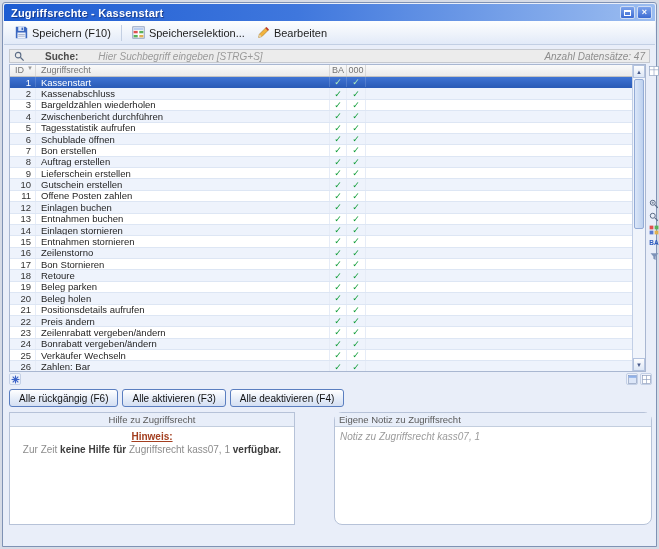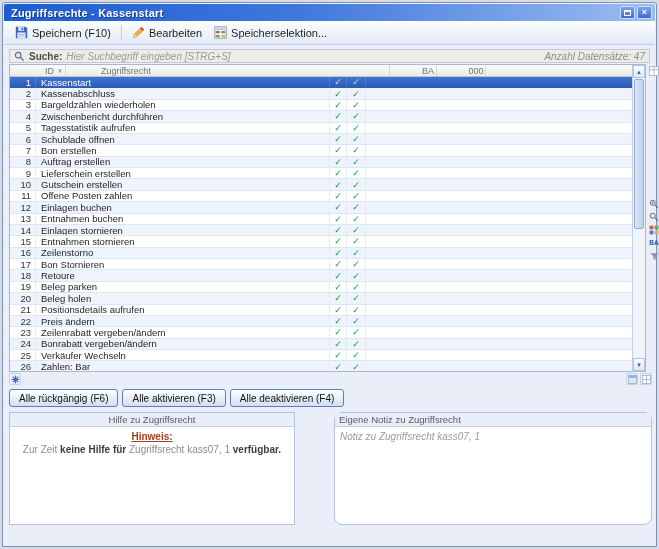--- a/index.html
+++ b/index.html
@@ -23,32 +23,32 @@
   
   .toolbar{position:absolute;left:1px;top:18px;right:1px;height:24px;
     background:linear-gradient(#fdfefe,#e2eaf8);border-bottom:1px solid #c2cfe4;
     display:flex;align-items:center;padding:0 5px;box-sizing:border-box;}
   .titem{display:flex;align-items:center;gap:4px;padding:2px 5px;font-size:11px;color:#1d1d1d;
     border:1px solid transparent;border-radius:2px;}
   .tsep{width:1px;height:16px;background:#c3cfe2;margin:0 4px;}
 
   
   .searchbar{position:absolute;left:6px;top:46px;right:6px;height:14px;background:#ececec;
-    border:1px solid #c6c9cf;display:flex;align-items:center;gap:4px;padding:0 4px;box-sizing:border-box;font-size:10px;}
+    border:1px solid #c6c9cf;display:flex;align-items:center;gap:20px;padding:0 4px;box-sizing:border-box;font-size:10px;}
   .slabel{font-weight:bold;color:#4c4c4c;}
   .sph{flex:1;font-style:italic;color:#9a9a9a;white-space:nowrap;overflow:hidden;}
   .scount{font-style:italic;color:#8d8d8d;}
 
   
   .grid{position:absolute;left:6px;top:61px;width:637px;height:308px;background:#fff;
     border:1px solid #a9b7d1;box-sizing:border-box;}
   .ghead{position:absolute;left:0;top:0;right:13px;height:12px;display:flex;
     background:linear-gradient(#fafafa,#ebebeb);border-bottom:1px solid #c2c2c2;
     font-size:9px;color:#757575;box-sizing:border-box;}
-  .hc{display:flex;align-items:center;height:100%;box-sizing:border-box;border-right:1px solid #d9d9d9;margin-left:30px;}
+  .hc{display:flex;height:100%;box-sizing:border-box;border-right:1px solid #d9d9d9;}
   .h-id{width:26px;padding-left:5px;gap:3px;}
   .h-name{width:294px;padding-left:5px;}
   .h-ba{width:17px;justify-content:center;}
   .h-000{width:19px;justify-content:center;}
   .h-fill{flex:1;border-right:none;}
   .sort{font-size:6px;color:#9a9a9a;line-height:1;}
   .gbody{position:absolute;left:0;top:12px;right:13px;bottom:0;overflow:hidden;}
   .trow{display:flex;height:11.38px;box-sizing:border-box;border-bottom:1px solid #dde6f4;
     align-items:center;background:#fff;font-size:9.5px;color:#1f1f1f;}
   .trow.alt{background:#eef3fc;}
@@ -126,36 +126,36 @@
             <rect x="8" y="2" width="2" height="3" fill="#3b67c0"></rect>
             <rect x="3" y="8" width="10" height="7" fill="#eef2fa"></rect>
             <rect x="4" y="10" width="8" height="1" fill="#9aa8c8"></rect>
             <rect x="4" y="12" width="8" height="1" fill="#9aa8c8"></rect>
           </svg>
         <span>Speichern (F10)</span>
       </div>
       <div class="tsep"></div>
       <div class="titem">
         <svg width="13" height="13" viewBox="0 0 16 16">
-            <path d="M2 14l1-4 8-8 3 3-8 8z" fill="#f2b33d" stroke="#a8781f" stroke-width="0.8"></path>
-            <path d="M2 14l1-4 3 3z" fill="#e8d2a8"></path>
-            <path d="M11 2l3 3" stroke="#c0392b" stroke-width="2"></path>
-          </svg>
-        <span>Bearbeiten</span>
-      </div>
-      <div class="titem">
-        <svg width="13" height="13" viewBox="0 0 16 16">
             <rect x="1" y="1" width="14" height="14" fill="#fff" stroke="#7a8db0"></rect>
             <rect x="2" y="2" width="12" height="3" fill="#b9cdf0"></rect>
             <rect x="2" y="6" width="5" height="3" fill="#e05050"></rect>
             <rect x="9" y="6" width="5" height="3" fill="#58b058"></rect>
             <rect x="2" y="11" width="5" height="3" fill="#58b058"></rect>
             <rect x="9" y="11" width="5" height="3" fill="#e0b050"></rect>
           </svg>
         <span>Speicherselektion...</span>
+      </div>
+      <div class="titem">
+        <svg width="13" height="13" viewBox="0 0 16 16">
+            <path d="M2 14l1-4 8-8 3 3-8 8z" fill="#f2b33d" stroke="#a8781f" stroke-width="0.8"></path>
+            <path d="M2 14l1-4 3 3z" fill="#e8d2a8"></path>
+            <path d="M11 2l3 3" stroke="#c0392b" stroke-width="2"></path>
+          </svg>
+        <span>Bearbeiten</span>
       </div>
     </div>
 
     <div class="searchbar">
       <svg width="11" height="11" viewBox="0 0 16 16">
           <circle cx="6" cy="6" r="4" fill="none" stroke="#5a6b85" stroke-width="1.6"></circle>
           <line x1="9.5" y1="9.5" x2="14" y2="14" stroke="#5a6b85" stroke-width="1.8"></line>
         </svg>
       <span class="slabel">Suche:</span>
       <span class="sph">Hier Suchbegriff eingeben [STRG+S]</span>

